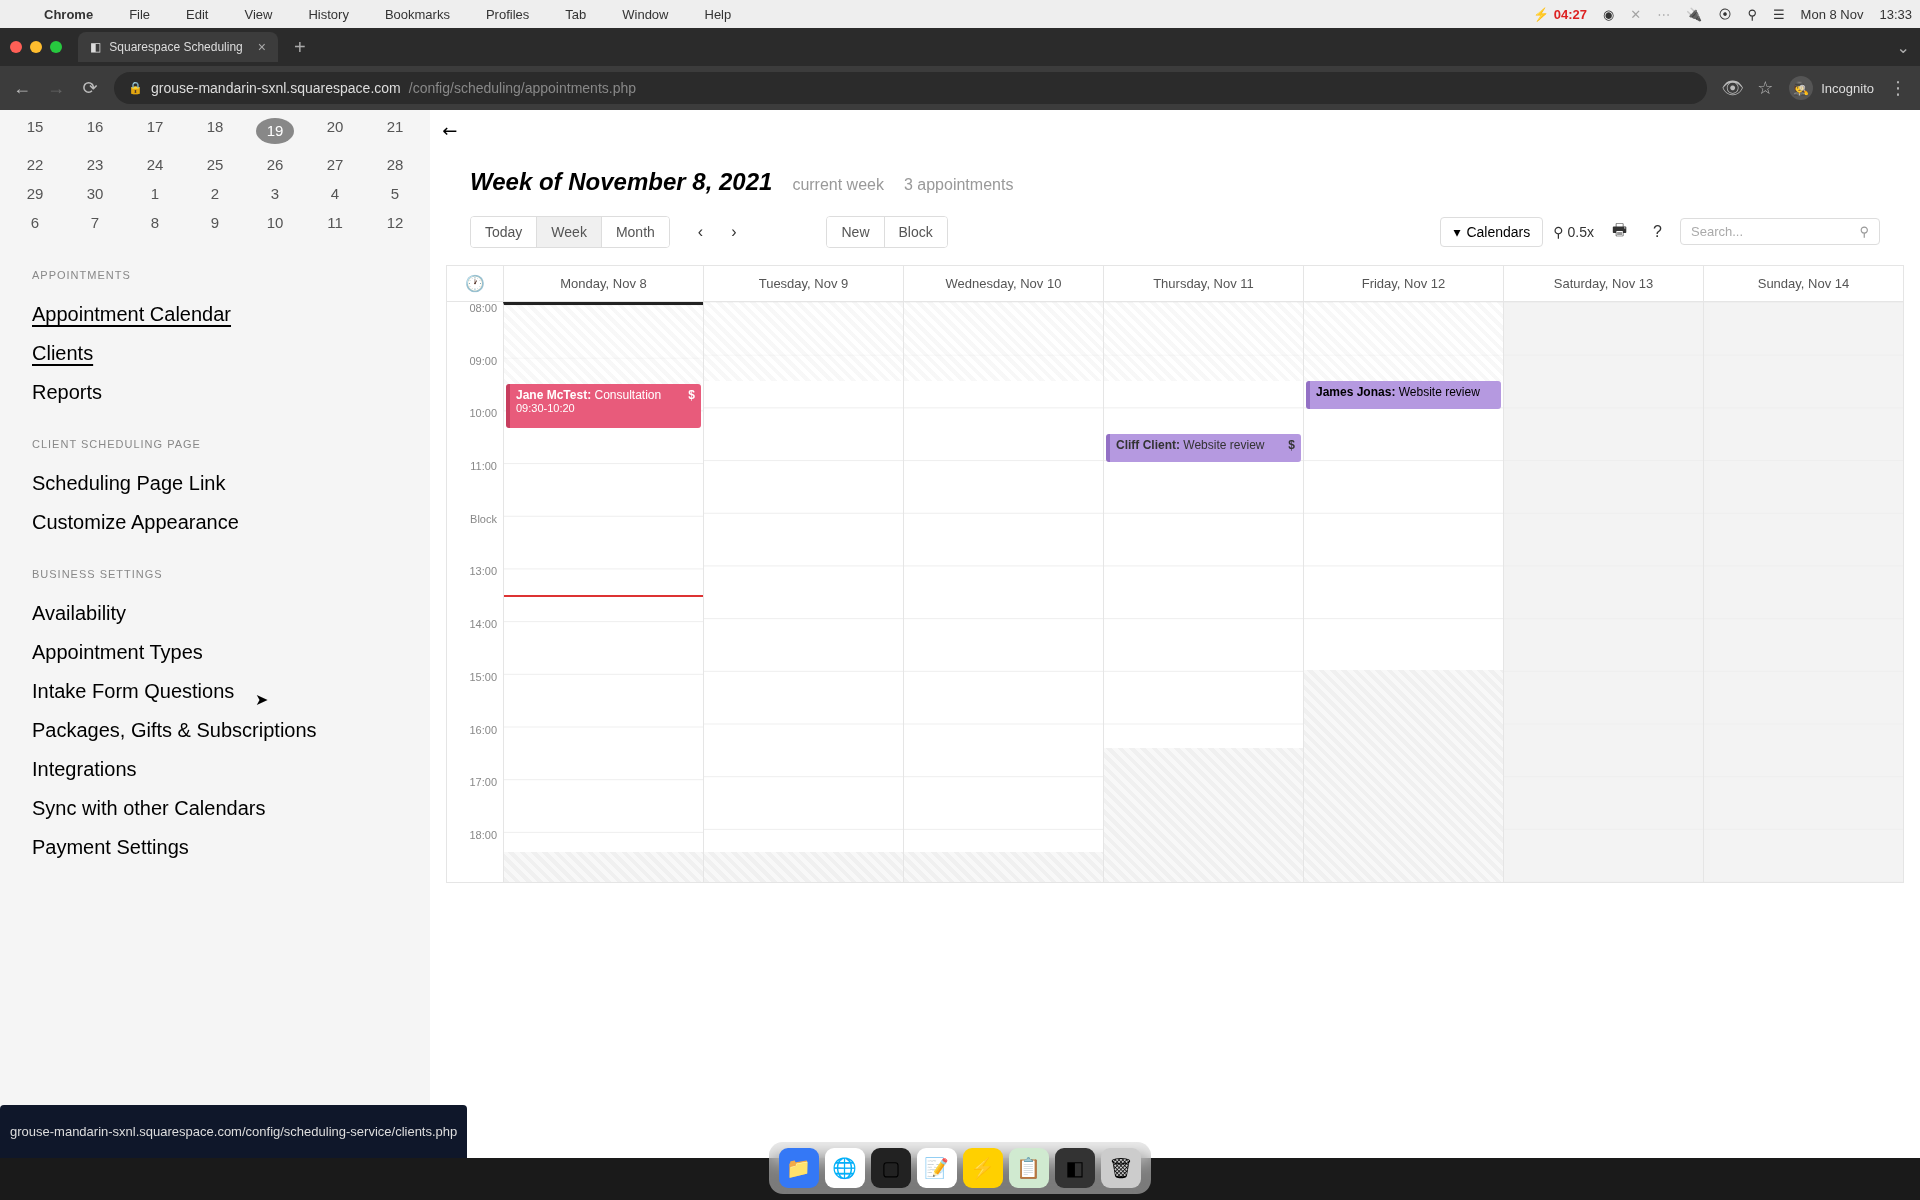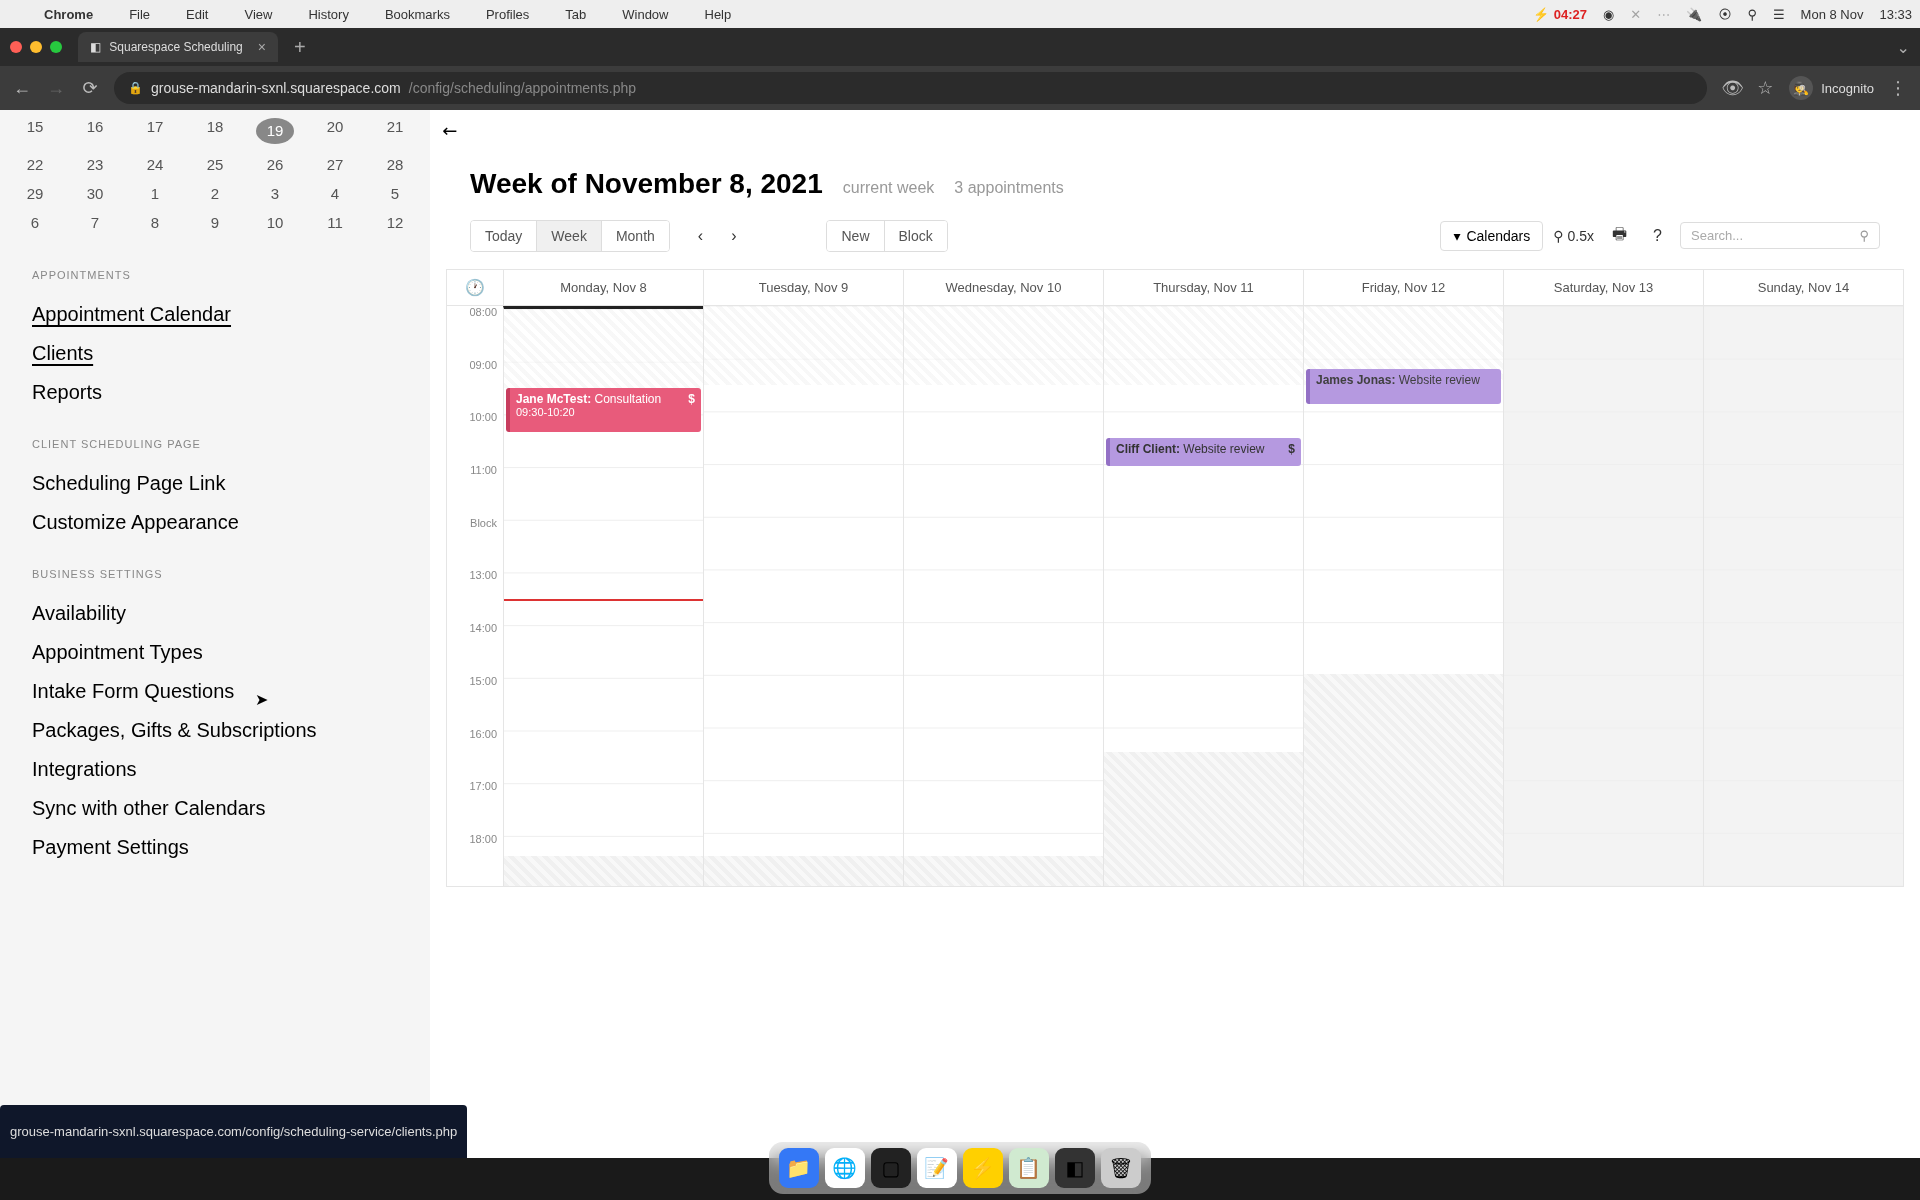--- a/index.html
+++ b/index.html
@@ -52,21 +52,21 @@
 
 .statusbar { position: absolute; bottom: 0; left: 0; background: #0f172a; color: #ddd; font-size: 13px; padding: 19px 10px; border-radius: 4px 4px 0 0; max-width: 600px; }
 
 .cursor { position: absolute; left: 255px; top: 580px; font-size: 16px; pointer-events: none; }
 
 
 .main { flex: 1; padding: 0; position: relative; }
 .collapse-icon { position: absolute; top: 10px; left: 12px; font-size: 18px; transform: rotate(-45deg); }
 
 .header { padding: 58px 40px 10px; display: flex; align-items: baseline; gap: 20px; }
-.header h1 { font-size: 28px; font-weight: 600; }
+.header h1 { font-size: 24px; font-weight: 600; font-style: italic; }
 .header .sub { color: #999; font-size: 16px; }
 
 .toolbar { padding: 8px 40px 16px; display: flex; align-items: center; gap: 10px; }
 .btngroup { display: inline-flex; border: 1px solid #ddd; border-radius: 4px; overflow: hidden; }
 .btngroup button { background: #fff; border: none; border-right: 1px solid #ddd; padding: 7px 14px; font-size: 14px; color: #555; }
 .btngroup button:last-child { border-right: none; }
 .btngroup button.active { background: #f0f0f0; }
 .navbtns { display: flex; gap: 8px; margin-left: 8px; }
 .navbtns span { font-size: 16px; padding: 4px 10px; color: #333; }
 .spacer { flex: 1; }
@@ -90,21 +90,21 @@
 .daycol-body.dim { background-color: #f3f3f3; }
 
 .daycol-body .offhours-top { position: absolute; top: 0; left: 0; right: 0; height: 79px; background: repeating-linear-gradient(45deg, #f3f3f3, #f3f3f3 4px, #fff 4px, #fff 8px); opacity: .6; }
 .daycol-body .offhours-bot { position: absolute; bottom: 0; left: 0; right: 0; background: repeating-linear-gradient(45deg, #f0f0f0, #f0f0f0 4px, #f8f8f8 4px, #f8f8f8 8px); }
 
 .nowline { position: absolute; left: 0; right: 0; border-top: 2px solid #d33; top: 290px; }
 
 .event { position: absolute; left: 2px; right: 2px; border-radius: 3px; padding: 4px 6px; font-size: 12px; color: #fff; overflow: hidden; }
 .event.pink { background: #e85b7b; border-left: 4px solid #c73d5e; top: 79px; height: 44px; }
 .event.purple1 { background: #b599e0; border-left: 4px solid #9370c5; top: 132px; height: 28px; color: #333; }
-.event.purple2 { background: #b599e0; border-left: 4px solid #9370c5; top: 63px; height: 35px; color: #404040; }
+.event.purple2 { background: #b599e0; border-left: 4px solid #9370c5; top: 79px; height: 28px; color: #000000; }
 .event .name { font-weight: 600; }
 .event .dollar { position: absolute; right: 6px; top: 4px; font-weight: 600; }
 .event .time { display: block; font-size: 11px; }
 
 
 .dock { position: absolute; bottom: 6px; left: 50%; transform: translateX(-50%); background: rgba(220,220,220,0.5); border-radius: 14px; padding: 6px 10px; display: flex; gap: 6px; backdrop-filter: blur(10px); }
 .dock .app { width: 40px; height: 40px; border-radius: 9px; display: flex; align-items: center; justify-content: center; font-size: 20px; }
 </style>
 </head>
 <body>

